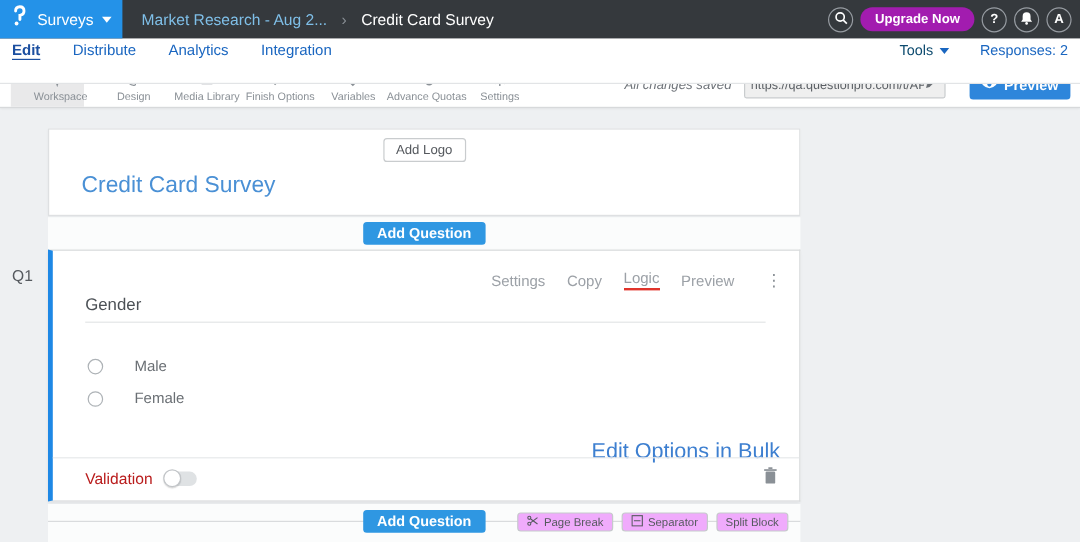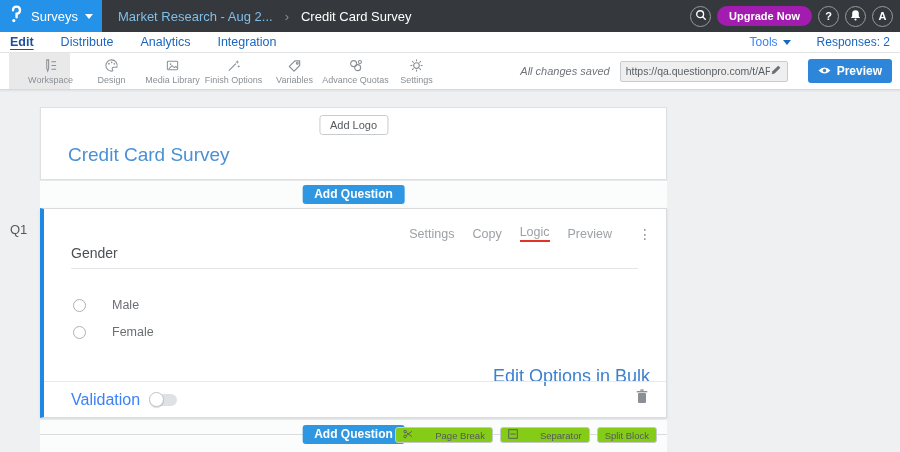--- a/index.html
+++ b/index.html
@@ -17,27 +17,27 @@
   .crumb-folder { color:#7FBFE8; font-size:13px; }
   .crumb-sep { color:#888E94; font-size:13px; }
   .crumb-current { color:#FFFFFF; font-size:13px; }
   .top-right { position:absolute; right:7px; top:0; height:32px; display:flex; align-items:center; gap:6px; }
   .circle-btn { width:21px; height:21px; border:1px solid #979CA2; border-radius:50%; color:#fff;
     display:flex; align-items:center; justify-content:center; font-size:11px; font-weight:bold; cursor:pointer; }
   .upgrade { height:20px; line-height:20px; padding:0 12px; border-radius:10px; background:#a21caf;
     color:#fff; font-size:11px; font-weight:bold; cursor:pointer; }
 
   
-  .navrow { position:absolute; top:32px; left:0; width:900px; height:21px; background:#fff;
+  .navrow { position:absolute; top:32px; left:0; width:900px; height:38px; background:#fff;
     border-bottom:1px solid #E2E4E6; z-index:25; }
   .nav-items { position:absolute; left:10px; top:0; display:flex; gap:27px; height:20px; align-items:center; }
   .nav-item { color:#1A66C0; font-size:12.5px; cursor:pointer; }
   .nav-item.active { color:#1B4FA0; font-weight:bold; text-decoration:underline; text-underline-offset:3px; }
   .nav-right { position:absolute; right:10px; top:0; display:flex; gap:26px; height:20px; align-items:center; }
-  .tools { color:#3b82f6; font-size:12px; cursor:pointer; display:flex; align-items:center; }
+  .tools { color:#0c4a6e; font-size:12px; cursor:pointer; display:flex; align-items:center; }
   .tools .caret { border-top-color:#1A66C0; margin-left:5px; }
   .responses { color:#1A66C0; font-size:12px; }
 
   
   .toolbar { position:absolute; top:53px; left:0; width:900px; height:37px; background:#fff;
     border-bottom:1px solid #D7D9DB; box-shadow:0 1px 2px rgba(0,0,0,0.07); z-index:20; }
   .tool-items { position:absolute; left:9px; top:0; display:flex; height:36px; }
   .tool-item { width:61px; height:36px; display:flex; flex-direction:column; align-items:center;
     justify-content:center; gap:2px; cursor:pointer;padding-left:22px; }
   .tool-item.active { background:#E9E9EA; }
@@ -77,32 +77,32 @@
   .opt { position:absolute; left:29px; display:flex; align-items:center; gap:26px;
     color:#6A6F74; font-size:12.5px; }
   .opt.male { top:89px; } .opt.female { top:116px; }
   .radio { width:13px; height:13px; border:1px solid #ADB2B6; border-radius:50%; background:#fff; cursor:pointer; }
   .opt-links { position:absolute; left:27px; top:143px; font-size:12.5px; color:#3D7FD0; }
   .opt-links span { cursor:pointer; }
   .opt-links .sep { cursor:default; }
   .bulk-link { position:absolute; right:16px; top:157px; font-size:18px; color:#3D7FD0; cursor:pointer; }
   .q-divider { position:absolute; left:0; right:0; top:172px; border-top:1px solid #E7E9EA; }
   .validation-row { position:absolute; left:27px; top:182px; display:flex; align-items:center; gap:10px; }
-  .validation-lbl { font-size:16px; color:#3b82f6; }
+  .validation-lbl { font-size:13px; color:#b91c1c; }
   .toggle { position:relative; width:27px; height:12px; background:#DFE2E4; border-radius:6px; cursor:pointer; }
   .toggle .knob { position:absolute; left:-1px; top:-2px; width:15px; height:15px; background:#fff;
     border:1px solid #C2C5C8; border-radius:50%; box-shadow:0 1px 1px rgba(0,0,0,0.15); }
   .trash { position:absolute; right:18px; top:180px; cursor:pointer; }
 
   .strip2 { position:absolute; left:40px; top:330px; width:627px; height:32px; background:#FBFCFC; }
   .strip2 .hr { position:absolute; left:0; right:0; top:14px; border-top:1px solid #D9DBDD; }
   .strip2 .add-q-btn { position:absolute; left:50%; transform:translateX(-50%); top:5px; }
   .block-btns { position:absolute; right:10px; top:7px; display:flex; gap:7px; }
-  .block-btn { position:relative; background:#84cc16; border:1px solid #C6C9CC; border-radius:3px;
-    padding:1px 7px; font-size:9.5px; color:#55595E; display:flex; align-items:center; gap:22px;
+  .block-btn { position:relative; background:#f0abfc; border:1px solid #C6C9CC; border-radius:3px;
+    padding:1px 7px; font-size:9.5px; color:#55595E; display:flex; align-items:center; gap:4px;
     cursor:pointer; height:16px; }
 </style>
 </head>
 <body>
 
 <div class="topbar">
   <div class="brand">
     <span>
       <svg width="13" height="19" viewBox="0 0 13 19">
         <path d="M3 5.2 Q3 1.6 6.5 1.6 Q10 1.6 10 5.2 Q10 8.3 6.6 8.8 L6.6 12.2" stroke="#fff" stroke-width="2.4" fill="none" stroke-linecap="round"></path>

